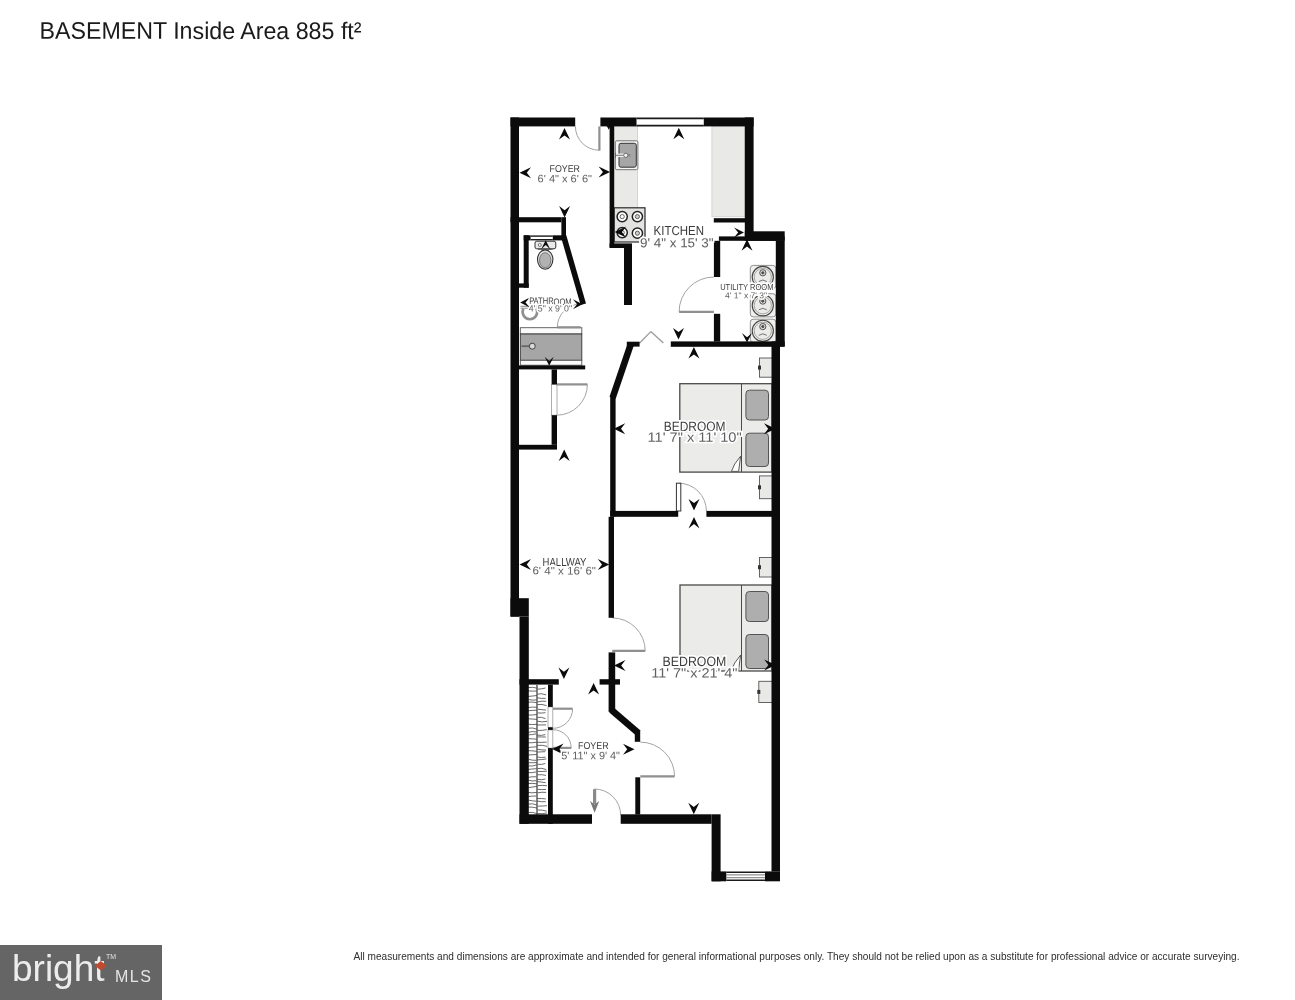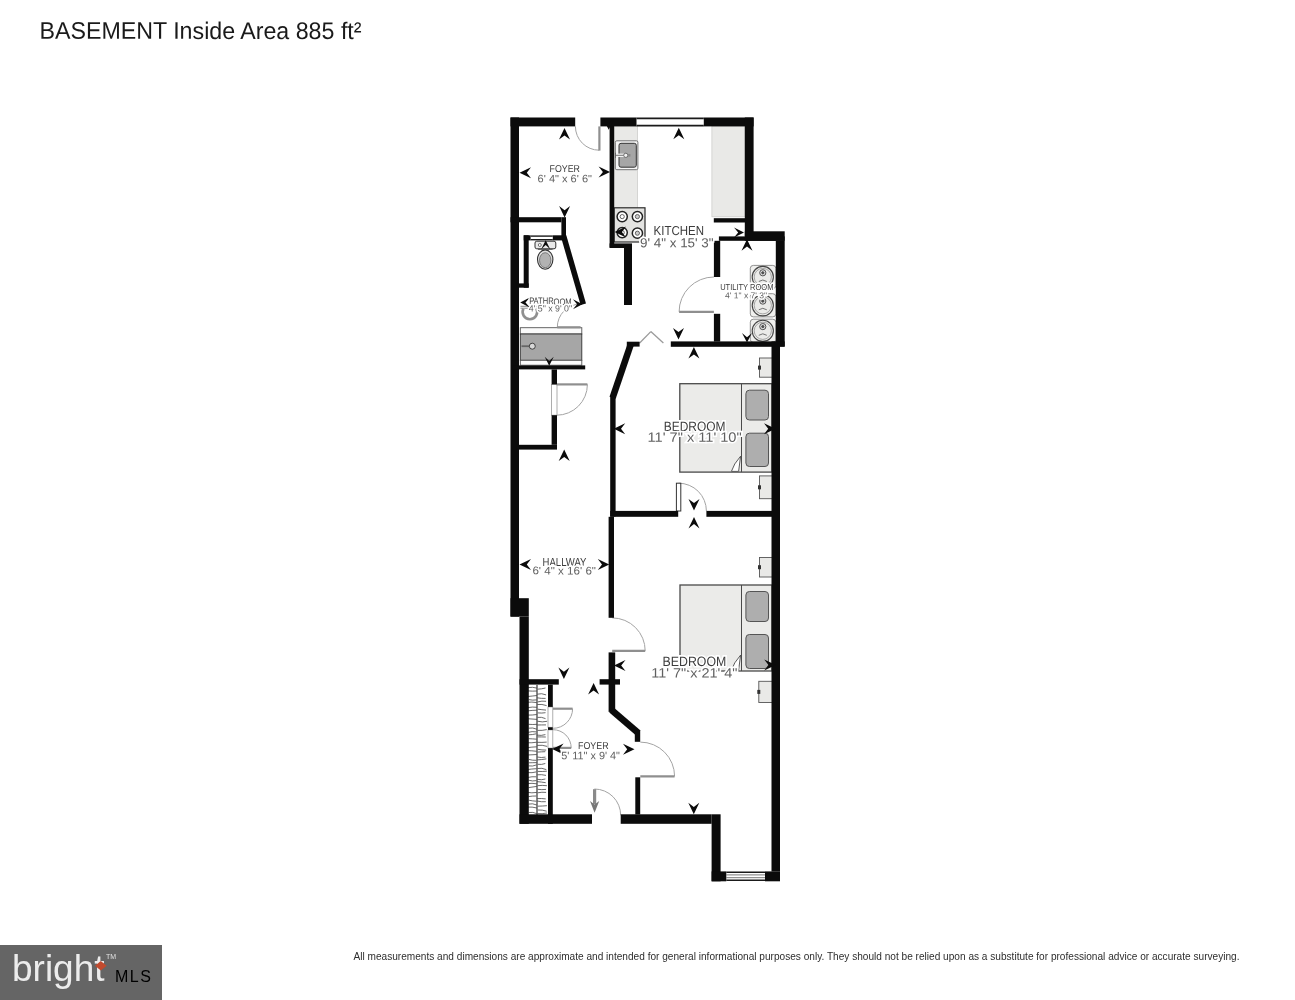--- a/index.html
+++ b/index.html
@@ -1,19 +1,19 @@
 <!DOCTYPE html>
 <html><head>
 <meta charset="utf-8">
 <style>
   html,body { margin:0; padding:0; background:#ffffff; }
   body { width:1295px; height:1000px; overflow:hidden; font-family:"Liberation Sans",sans-serif; }
   .logo { position:absolute; left:0; top:945px; width:162px; height:55px; background:#656565; will-change:transform; }
   .bright { position:absolute; left:12px; top:3px; font-family:Liberation Sans, sans-serif; font-size:37px; color:#ececec; }
-  .mls { position:absolute; left:115px; top:22.5px; font-size:16px; color:#000000; letter-spacing:1.5px; }
+  .mls { position:absolute; left:115px; top:22.5px; font-size:16px; color:#e5e5e5; letter-spacing:1.5px; }
   .tm { position:absolute; left:106px; top:8px; font-size:7px; color:#e0e0e0; }
 </style>
 </head>
 <body>
 <svg width="1295" height="1000" viewBox="0 0 1295 1000" style="position:absolute;left:0;top:0;will-change:transform">
 <rect x="613.8" y="126.0" width="23.8" height="92.0" fill="#e9e9e7" stroke="#c9c9c7" stroke-width="0.7"></rect>
 <rect x="711.9" y="126.0" width="33.1" height="90.8" fill="#e9e9e7" stroke="#c9c9c7" stroke-width="0.7"></rect>
 <rect x="615.3" y="140.8" width="22.6" height="28.9" fill="#f6f6f6" rx="1.5" stroke="#666" stroke-width="0.9"></rect>
 <rect x="619.0" y="143.3" width="17.3" height="23.9" fill="#a6a6a6" rx="2" stroke="#333" stroke-width="1.0"></rect>
 <line x1="615.5" y1="155.3" x2="624.5" y2="155.3" stroke="#f2f2f2" stroke-width="3.4" stroke-linecap="butt"></line>

